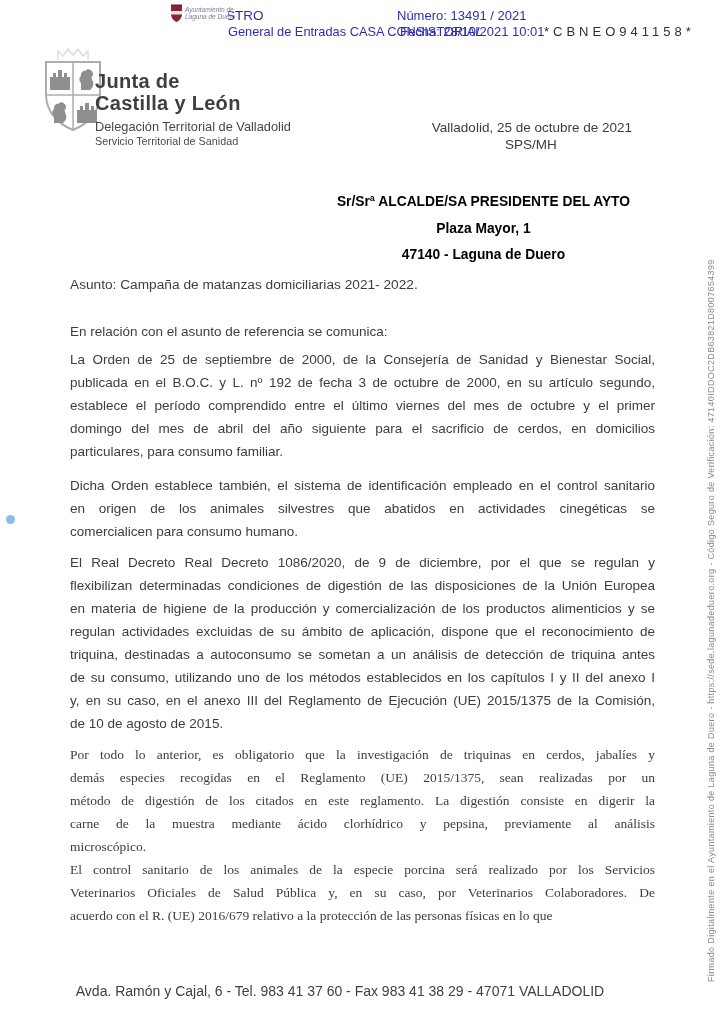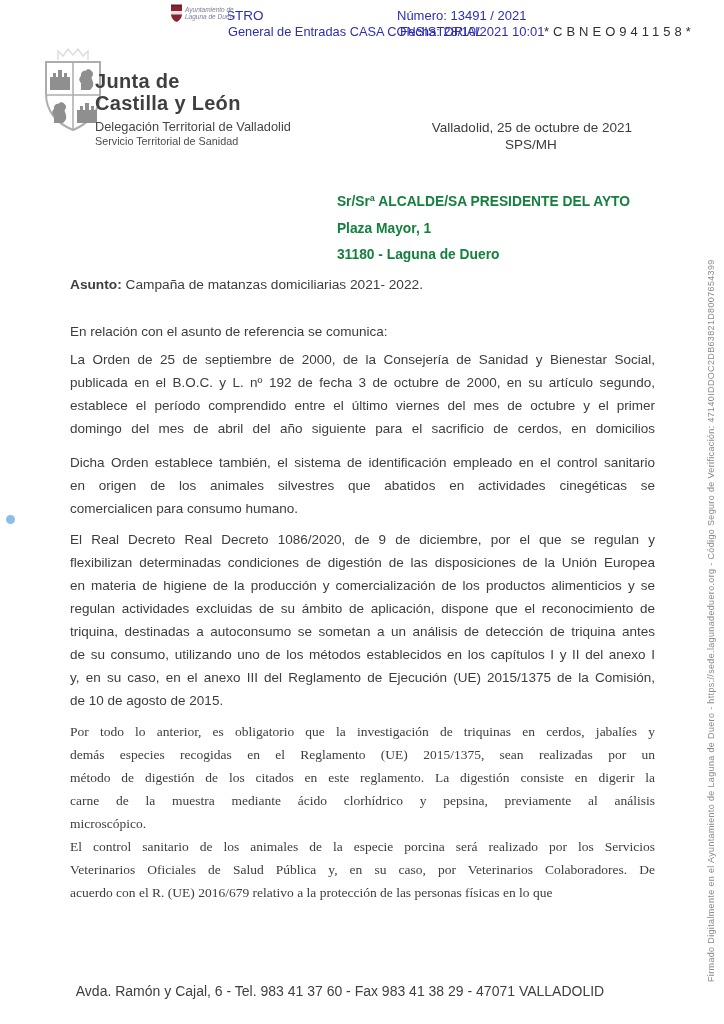--- a/index.html
+++ b/index.html
@@ -37,26 +37,26 @@
   .shield-wrap { position:absolute; left:40px; top:46px; }
   .org-line1 { position:absolute; left:95px; top:70px;  font-size:20px; font-weight:bold; color:#3f3f3f; letter-spacing:0.3px; }
   .org-line2 { position:absolute; left:95px; top:92px;  font-size:20px; font-weight:bold; color:#3f3f3f; letter-spacing:0.3px; }
   .dept-name { position:absolute; left:95px; top:119px; font-size:12.8px; color:#474747; }
   .service-name { position:absolute; left:95px; top:135px; font-size:10.8px; color:#4c4c4c; }
   
   .place-date { position:absolute; right:92px; top:120px; font-size:13.5px; color:#3d3d3d; }
   .ref-code   { position:absolute; left:505px; top:137px; font-size:13.5px; color:#3d3d3d; }
   
   .recipient {
-    position:absolute; right:94px; top:189px; text-align:left;
-    font-size:13.8px; font-weight:bold; color:#15803d; line-height:26.5px;
+    position:absolute; right:94px; top:189px; text-align:center;
+    font-size:13.8px; font-weight:bold; color:#000000; line-height:26.5px;
   }
   
   .subject { position:absolute; left:70px; top:277px; font-size:13.7px; }
-  .subject .lbl { font-weight:bold; }
+  .subject .lbl { font-weight:normal; }
   .body-intro { position:absolute; left:70px; top:324px; font-size:13.5px; }
   .body-paragraphs { position:absolute; left:70px; top:348px; width:585px; font-size:13.5px; }
   .paragraph.m10 { margin-bottom:11px; }
   .paragraph.m8  { margin-bottom:8px; }
   .paragraph.m0  { margin-bottom:0;font-family:Liberation Serif, serif; }
   .bline {
     height:23px; line-height:23px; white-space:normal;
     text-align:justify; text-align-last:justify; overflow:visible;
   }
   .bline.last { text-align:left; text-align-last:left; }
@@ -124,34 +124,35 @@
   <div class="org-line2">Castilla y León</div>
   <div class="dept-name">Delegación Territorial de Valladolid</div>
   <div class="service-name">Servicio Territorial de Sanidad</div>
 
   <div class="place-date">Valladolid, 25 de octubre de 2021</div>
   <div class="ref-code">SPS/MH</div>
 
   <div class="recipient">
     <div>Sr/Srª ALCALDE/SA PRESIDENTE DEL AYTO</div>
     <div>Plaza Mayor, 1</div>
-    <div>31180 - Laguna de Duero</div>
+    <div>47140 - Laguna de Duero</div>
   </div>
 
   <div class="subject">
     <span class="lbl">Asunto:</span><span> Campaña de matanzas domiciliarias 2021- 2022.</span>
   </div>
 
   <div class="body-intro">En relación con el asunto de referencia se comunica:</div>
   <div class="body-paragraphs">
       <div class="paragraph m10">
         <div class="bline"> La Orden de 25 de septiembre de 2000, de la Consejería de Sanidad y Bienestar Social,</div>
         <div class="bline">publicada en el B.O.C. y L. nº 192 de fecha 3 de octubre de 2000, en su artículo segundo,</div>
         <div class="bline">establece el período comprendido entre el último viernes del mes de octubre y el primer</div>
         <div class="bline">domingo del mes de abril del año siguiente para el sacrificio de cerdos, en domicilios</div>
+        <div class="bline last">particulares, para consumo familiar.</div>
       </div>
       <div class="paragraph m8">
         <div class="bline">Dicha Orden establece también, el sistema de identificación empleado en el control sanitario</div>
         <div class="bline">en origen de los animales silvestres que abatidos en actividades cinegéticas se</div>
         <div class="bline last">comercialicen para consumo humano.</div>
       </div>
       <div class="paragraph m8">
         <div class="bline">El Real Decreto Real Decreto 1086/2020, de 9 de diciembre, por el que se regulan y</div>
         <div class="bline">flexibilizan determinadas condiciones de digestión de las disposiciones de la Unión Europea</div>
         <div class="bline">en materia de higiene de la producción y comercialización de los productos alimenticios y se</div>

